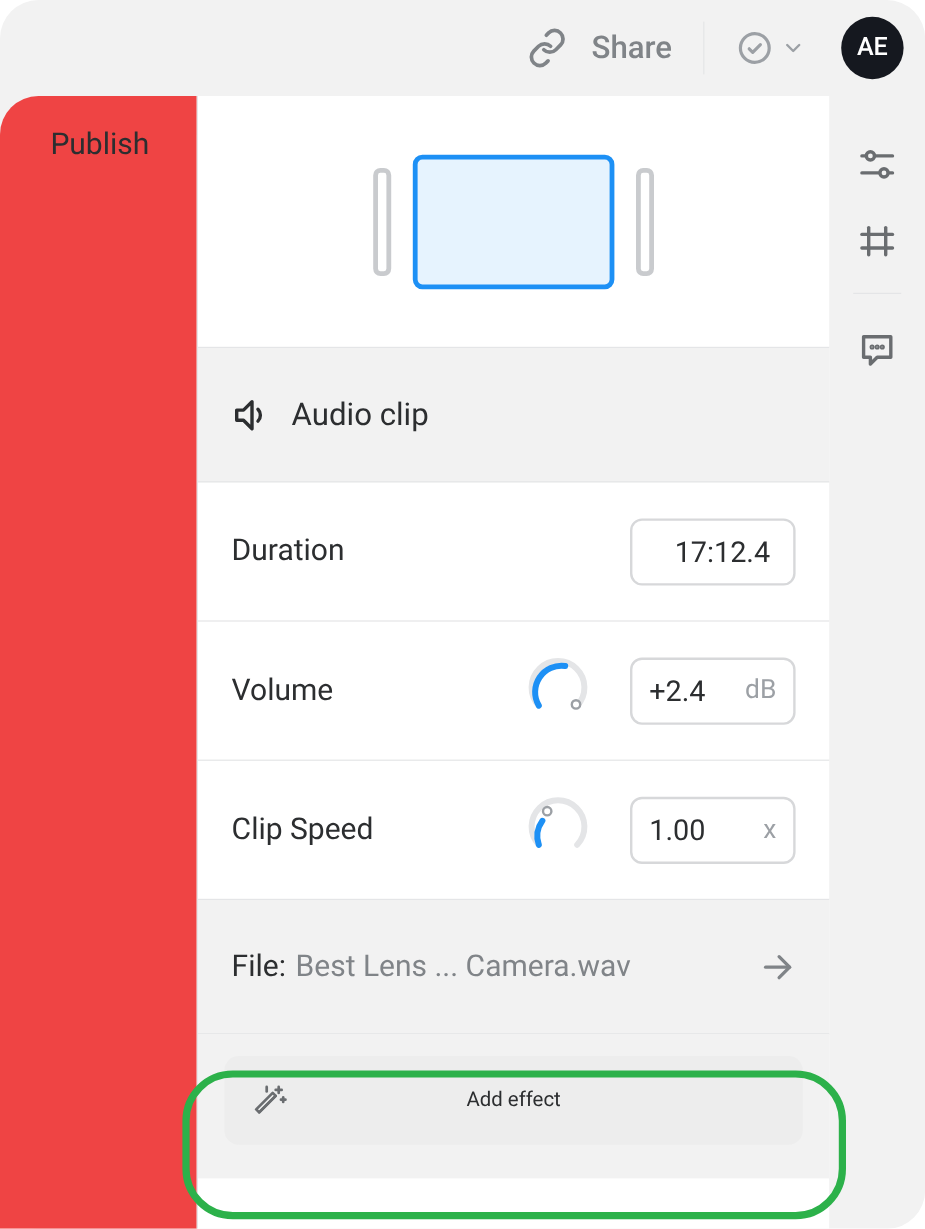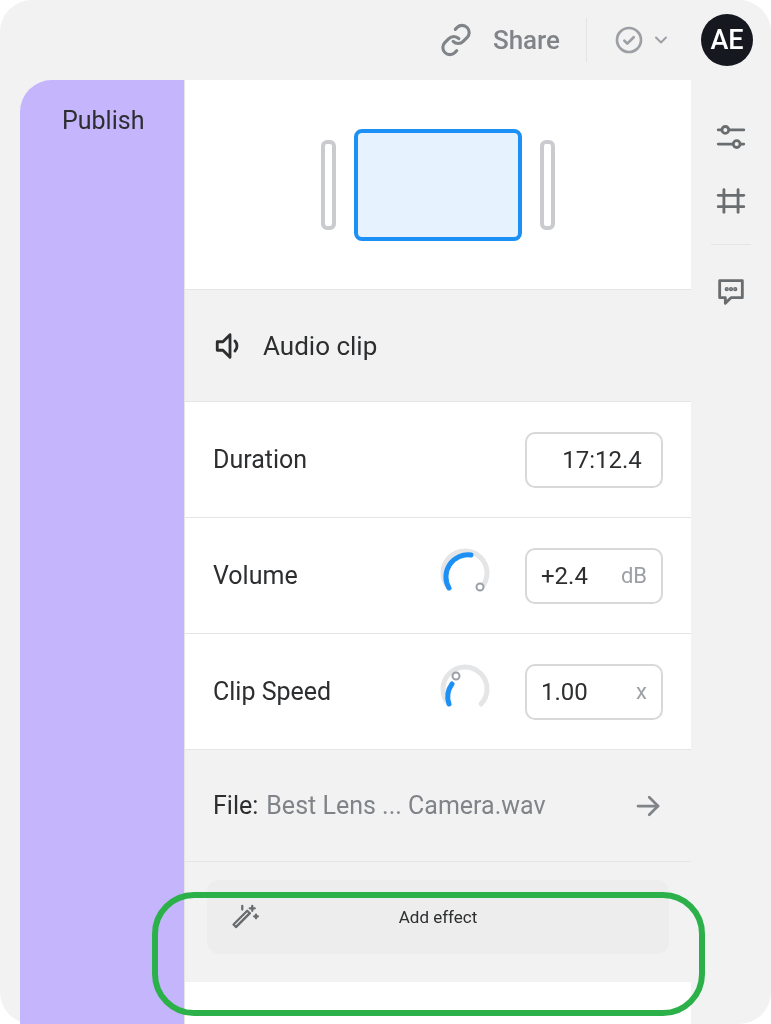--- a/index.html
+++ b/index.html
@@ -62,35 +62,34 @@
   }
   .avatar{
     width:52px;
     height:52px;
     border-radius:50%;
     background:#15181f;
     color:#fff;
     display:flex;
     align-items:center;
     justify-content:center;
-    font-size:27px;
+    font-size:21px;
     font-weight:500;
     margin-left:4px;
   }
   
   .main{
     display:flex;
     height:calc(100% - 80px);
   }
   .left-panel{
     width:164px;
-    background:#c4b5fd;
+    background:#ef4444;
     border-top-left-radius:32px;
     padding:26px 0 0 42px;
-    margin-left:20px;
   }
   .left-tab{
     font-size:25px;
     color:var(--grey-800);
   }
   .inspector{
     flex:1;
     background:#fff;
     border-left:1px solid var(--grey-200);
     position:relative;

